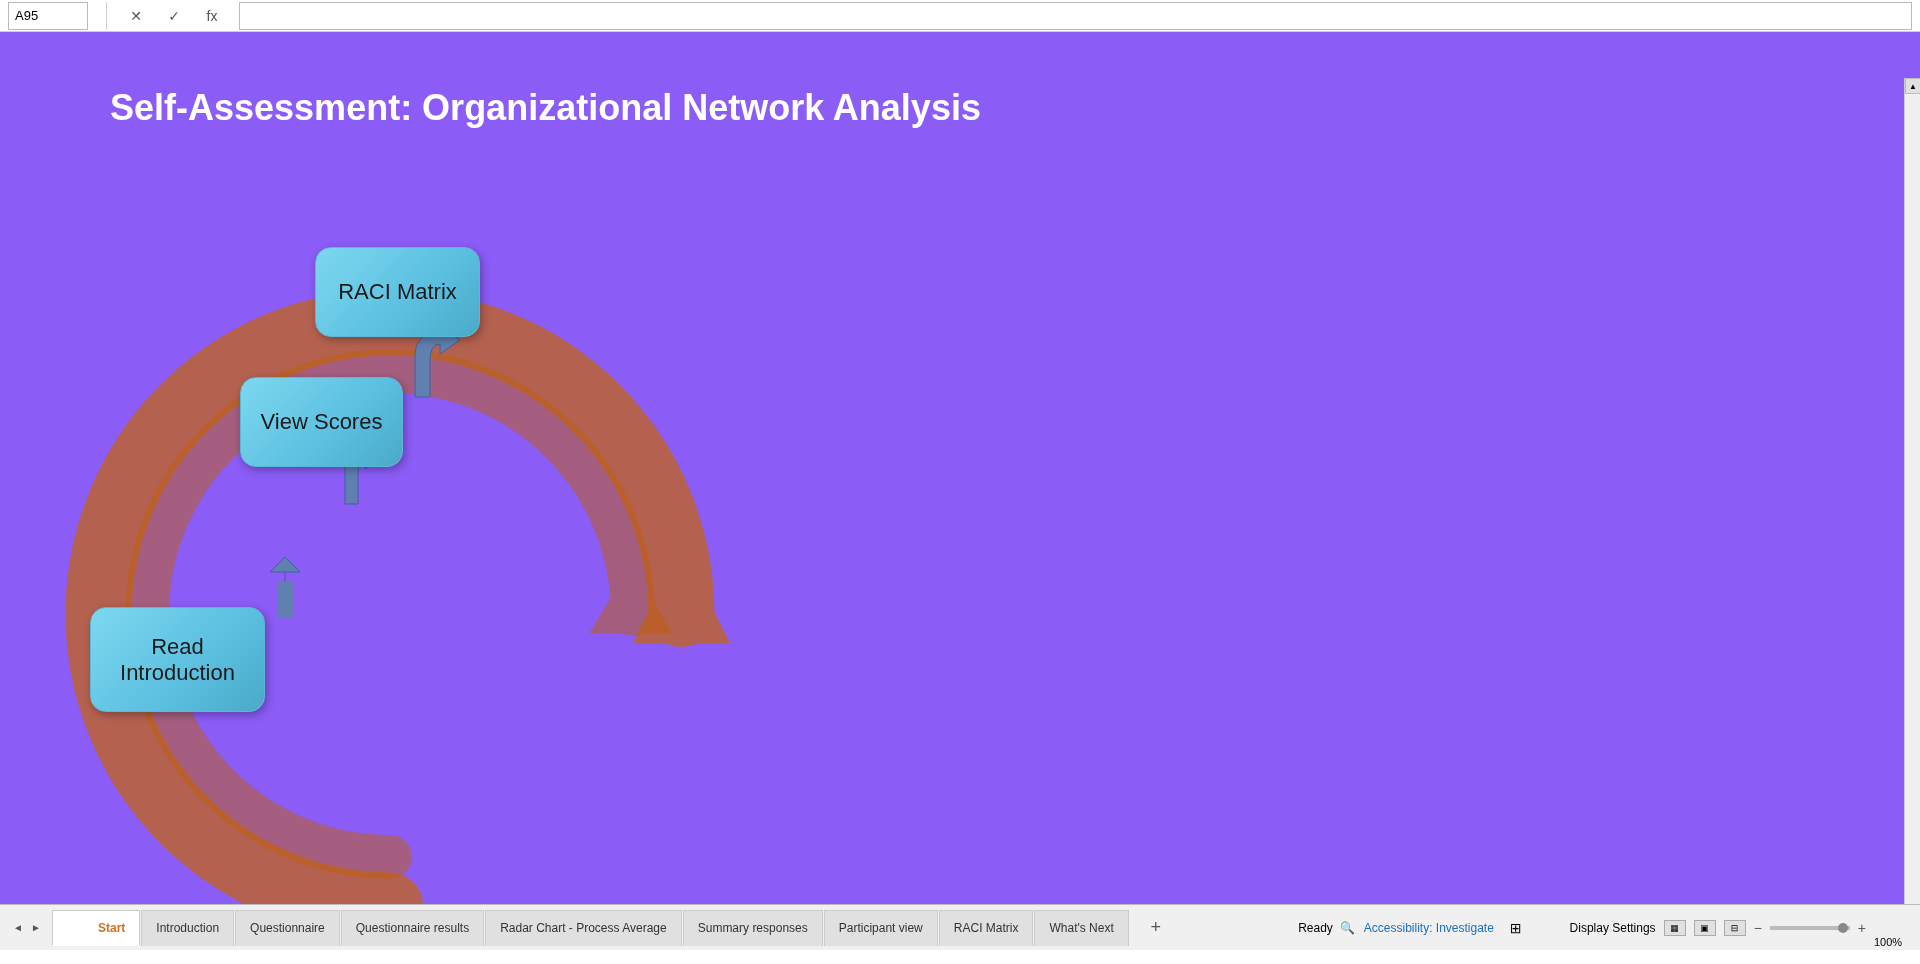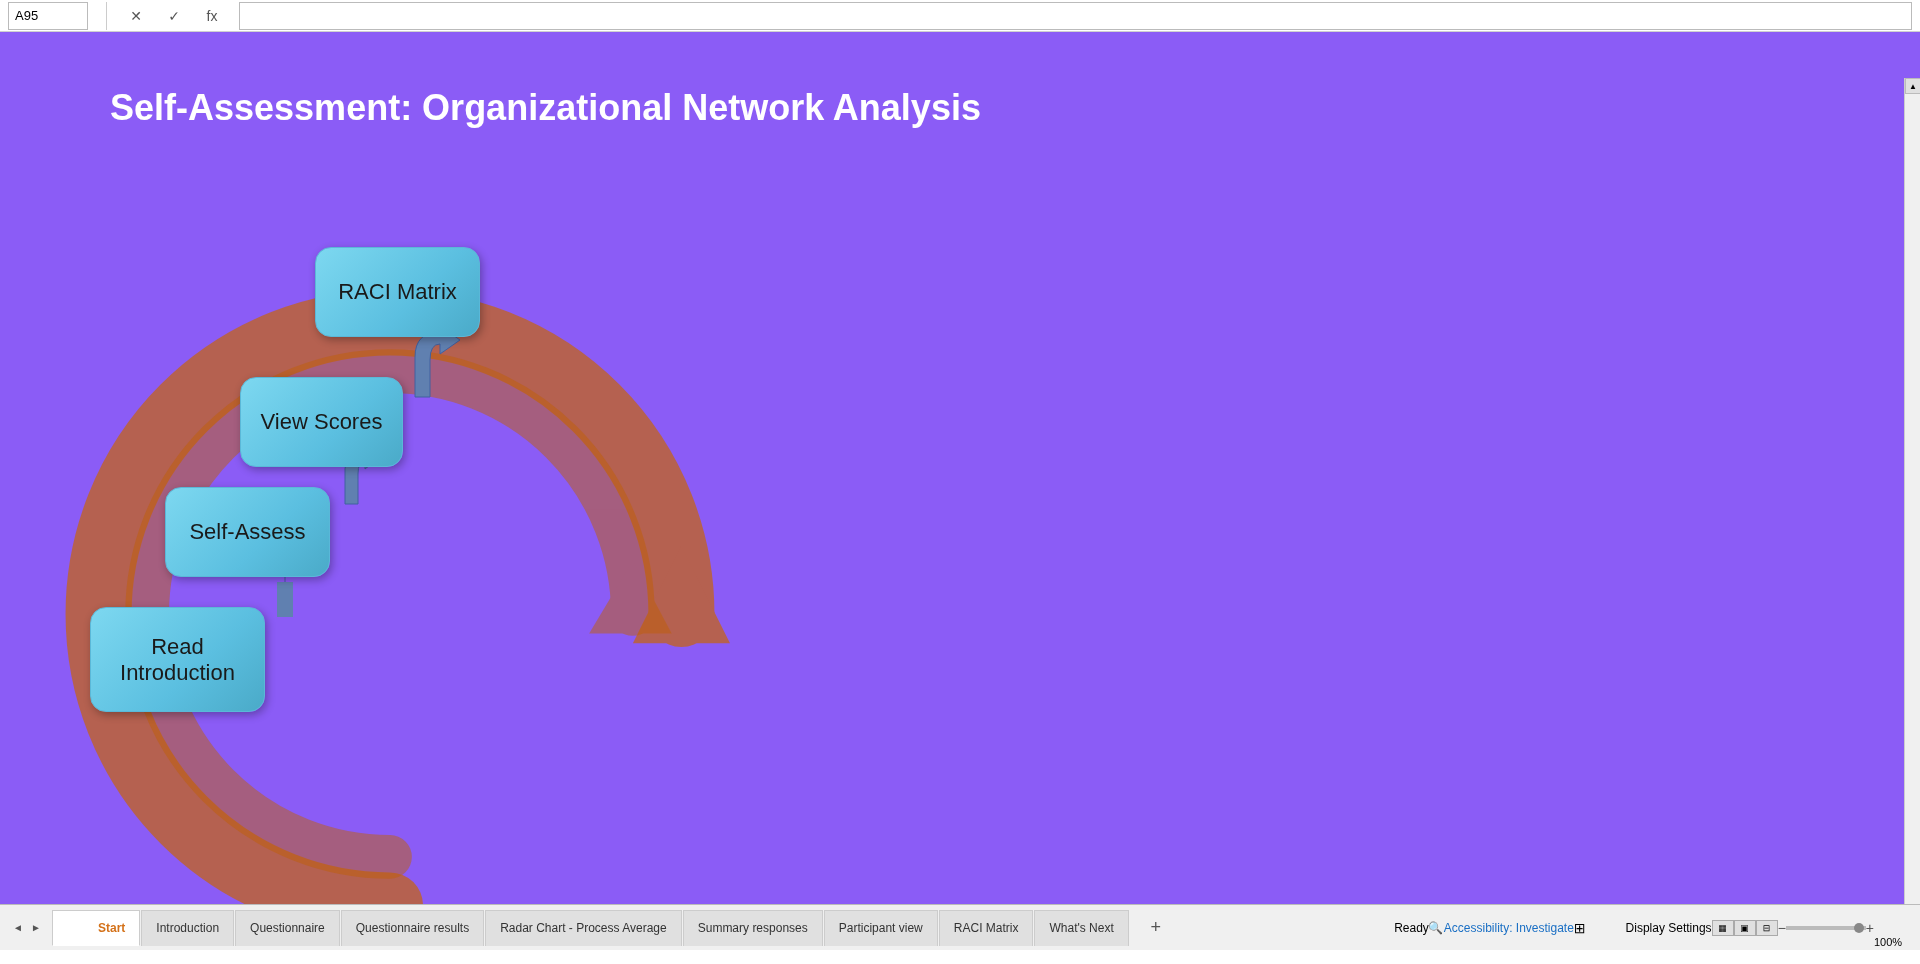--- a/index.html
+++ b/index.html
@@ -176,20 +176,21 @@
       align-items: center;
       padding: 0 10px;
       font-size: 12px;
       gap: 6px;
       min-width: 300px;
     }
     .right-controls {
       display: flex;
       align-items: center;
       padding: 0 10px;
+      gap: 8px;
       min-width: 350px;
       justify-content: flex-end;
     }
     .zoom-slider {
       width: 80px;
       height: 4px;
       background: #bbb;
       position: relative;
       display: inline-flex;
       align-items: center;
@@ -261,23 +262,20 @@
 
   <svg style="position:absolute;left:400px;top:290px;width:65px;height:80px;" viewBox="0 0 65 80">
     <path d="M 15 75 L 15 35 Q 15 10 40 10 L 40 4 L 60 18 L 40 32 L 40 22 Q 30 22 30 38 L 30 75 Z" fill="#6080b0" stroke="#4060a0" stroke-width="1"></path>
   </svg>
 
   <div class="flow-button btn-read-intro">
     <span style="white-space:pre-line;">Read
 Introduction</span>
   </div>
 
-  <div class="flow-button btn-self-assess">
-    <span>Self-Assess</span>
-  </div>
 
   <div class="flow-button btn-view-scores">
     <span>View Scores</span>
   </div>
 
   <div class="flow-button btn-raci-matrix">
     <span>RACI Matrix</span>
   </div>
 
   <div class="right-scrollbar">

